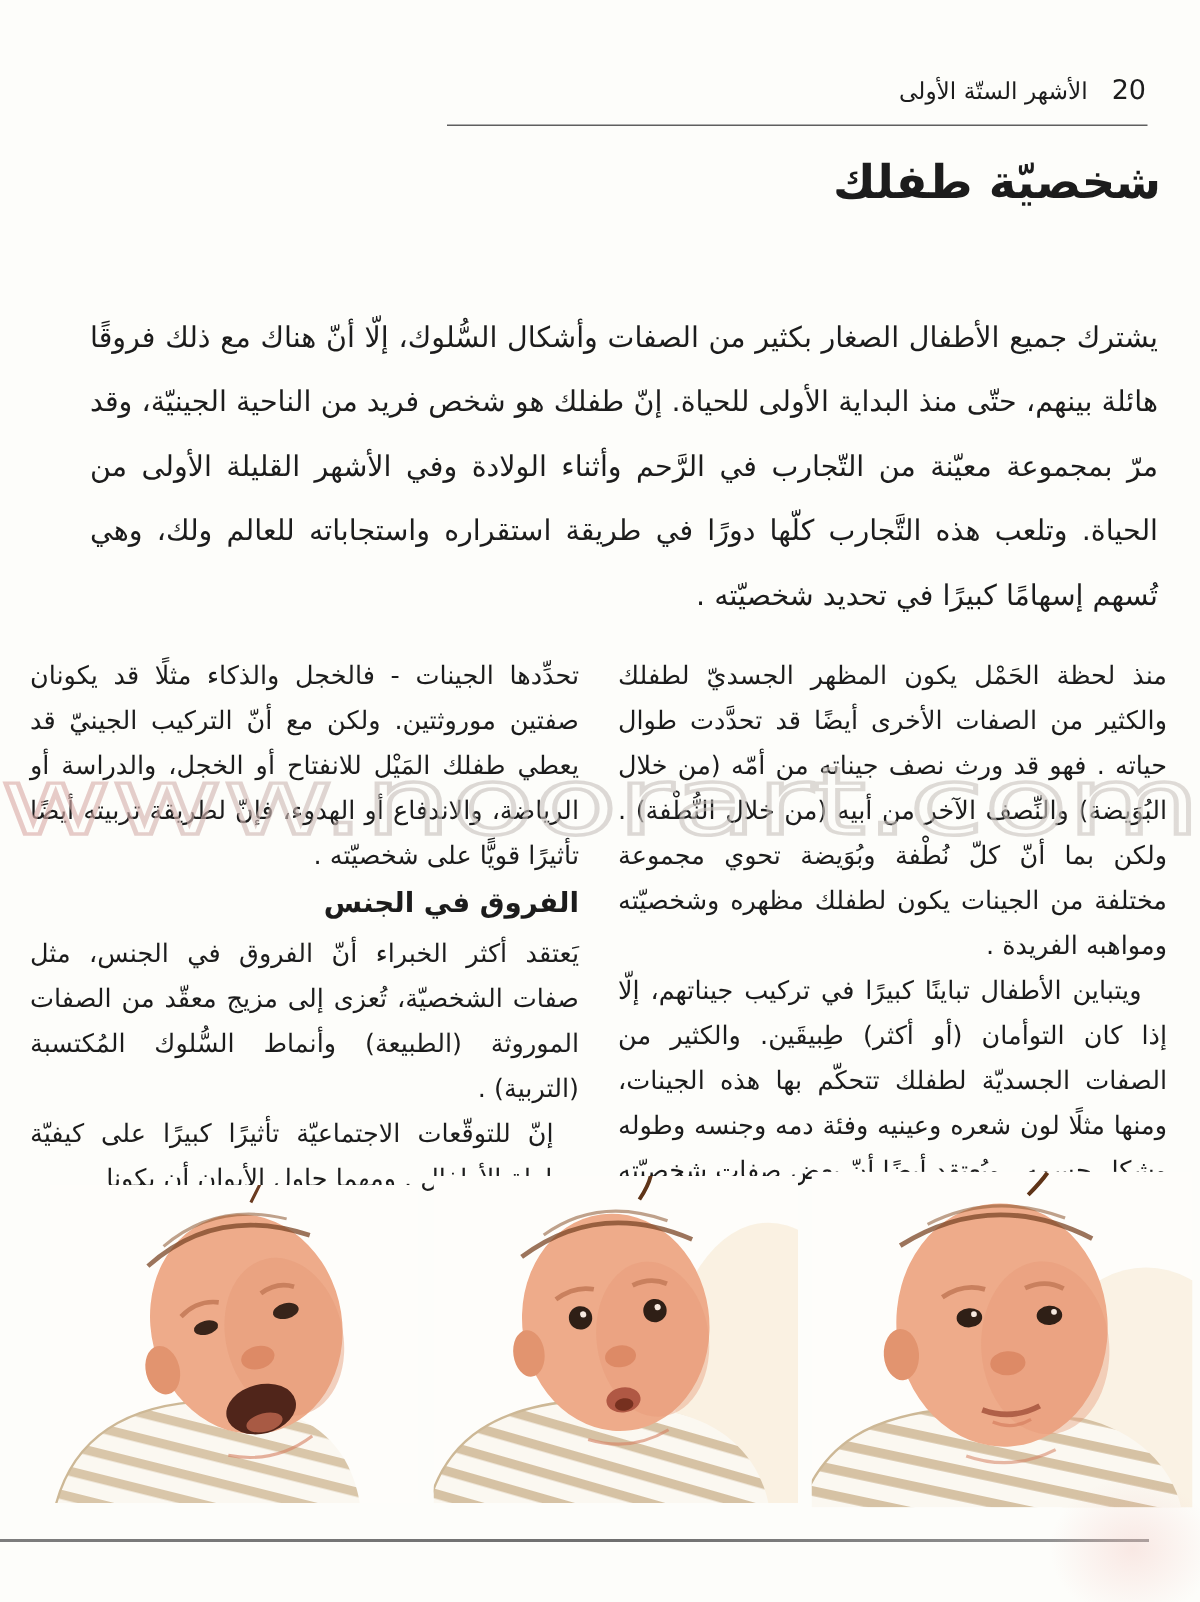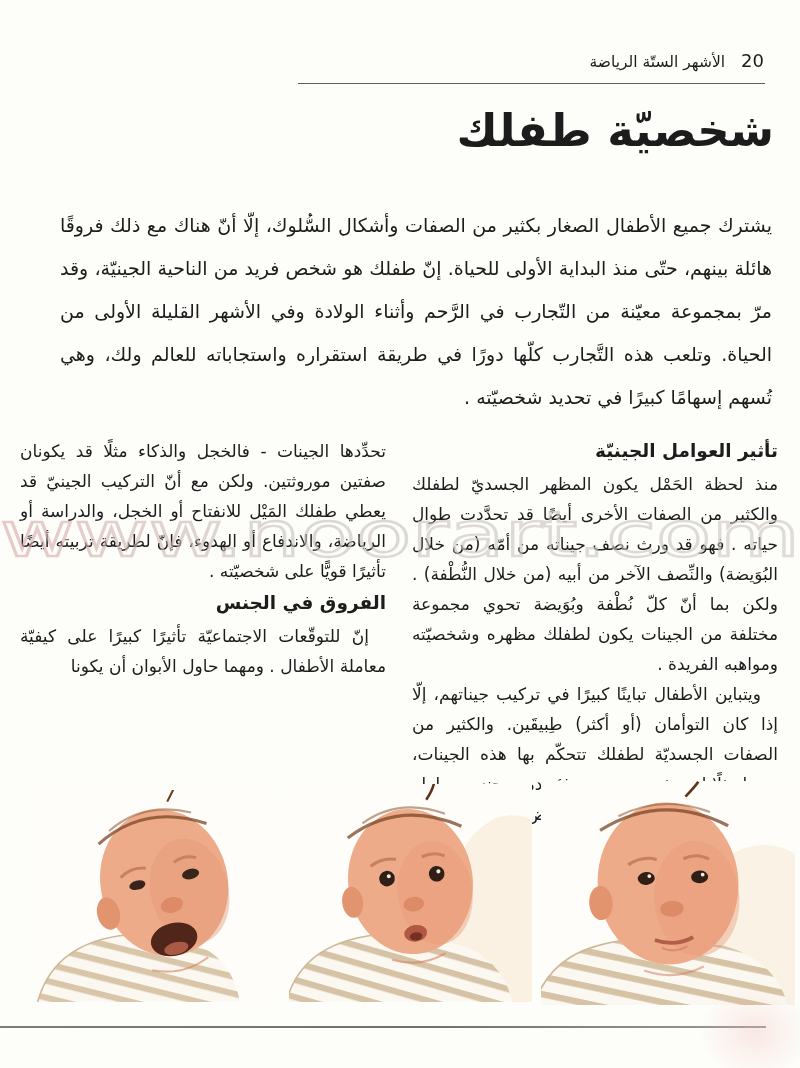--- a/index.html
+++ b/index.html
@@ -17,21 +17,21 @@
     display:flex; align-items:baseline; gap:16px; direction:rtl;
   }
   .page-number { font-weight:normal; font-size:18px; }
   .section-title { font-size:15.5px; }
   .header-rule {
     position:absolute; top:83px; left:298px; width:467px; height:1px;
     background:#5f5f5f;
   }
   .page-title {
     position:absolute; top:104px; right:26px;
-    font-size:45px; font-weight:bold; letter-spacing:0;
+    font-size:31px; font-weight:bold; letter-spacing:0;
   }
   .intro {
     position:absolute; top:204px; right:28px; left:30px;
     font-size:19px; line-height:43px;
     text-align:justify; text-align-last:right;margin-left:30px;
   }
   .columns {
     position:absolute; top:436px; right:22px; left:20px;
     display:flex; gap:26px; direction:rtl;
   }
@@ -60,37 +60,37 @@
   .scan-blush {
     position:absolute; right:-10px; top:985px; width:110px; height:95px;
     background:radial-gradient(closest-side, rgba(238,178,170,.28), rgba(238,178,170,0));
   }
 </style>
 </head>
 <body>
 
 <div class="page-header">
   <span class="page-number">20</span>
-  <span class="section-title">الأشهر الستّة الرياضة</span>
+  <span class="section-title">الأشهر الستّة الأولى</span>
 </div>
 <div class="header-rule"></div>
 
 <h1 class="page-title">شخصيّة طفلك</h1>
 
 <p class="intro">يشترك جميع الأطفال الصغار بكثير من الصفات وأشكال السُّلوك، إلّا أنّ هناك مع ذلك فروقًا هائلة بينهم، حتّى منذ البداية الأولى للحياة. إنّ طفلك هو شخص فريد من الناحية الجينيّة، وقد مرّ بمجموعة معيّنة من التّجارب في الرَّحم وأثناء الولادة وفي الأشهر القليلة الأولى من الحياة. وتلعب هذه التَّجارب كلّها دورًا في طريقة استقراره واستجاباته للعالم ولك، وهي تُسهم إسهامًا كبيرًا في تحديد شخصيّته .</p>
 
 <div class="columns">
   <div class="col">
-    <div class="col-heading">تأثير العوامل الجينيّة</div>
     <p>منذ لحظة الحَمْل يكون المظهر الجسديّ لطفلك والكثير من الصفات الأخرى أيضًا قد تحدَّدت طوال حياته . فهو قد ورث نصف جيناته من أمّه (من خلال البُوَيضة) والنِّصف الآخر من أبيه (من خلال النُّطْفة) . ولكن بما أنّ كلّ نُطْفة وبُوَيضة تحوي مجموعة مختلفة من الجينات يكون لطفلك مظهره وشخصيّته ومواهبه الفريدة .</p>
     <p class="indent">ويتباين الأطفال تباينًا كبيرًا في تركيب جيناتهم، إلّا إذا كان التوأمان (أو أكثر) طِبيقَين. والكثير من الصفات الجسديّة لطفلك تتحكّم بها هذه الجينات، ومنها مثلًا لون شعره وعينيه وفئة دمه وجنسه وطوله وشكل جسمه . ويُعتقد أيضًا أنّ بعض صفات شخصيّته على الأقلّ</p>
   </div>
   <div class="col">
     <p>تحدِّدها الجينات - فالخجل والذكاء مثلًا قد يكونان صفتين موروثتين. ولكن مع أنّ التركيب الجينيّ قد يعطي طفلك المَيْل للانفتاح أو الخجل، والدراسة أو الرياضة، والاندفاع أو الهدوء، فإنّ لطريقة تربيته أيضًا تأثيرًا قويًّا على شخصيّته .</p>
     <div class="col-heading mt">الفروق في الجنس</div>
+    <p>يَعتقد أكثر الخبراء أنّ الفروق في الجنس، مثل صفات الشخصيّة، تُعزى إلى مزيج معقّد من الصفات الموروثة (الطبيعة) وأنماط السُّلوك المُكتسبة (التربية) .</p>
     <p class="indent">إنّ للتوقّعات الاجتماعيّة تأثيرًا كبيرًا على كيفيّة معاملة الأطفال . ومهما حاول الأبوان أن يكونا</p>
   </div>
 </div>
 
 <svg class="watermark" viewBox="0 0 812 84" aria-hidden="true">
   <defs>
     <linearGradient id="wmg" x1="0" y1="0" x2="1" y2="0">
       <stop offset="0" stop-color="#dcaaa6"></stop>
       <stop offset="0.35" stop-color="#c8c2be"></stop>
       <stop offset="1" stop-color="#cdc7c2"></stop>

